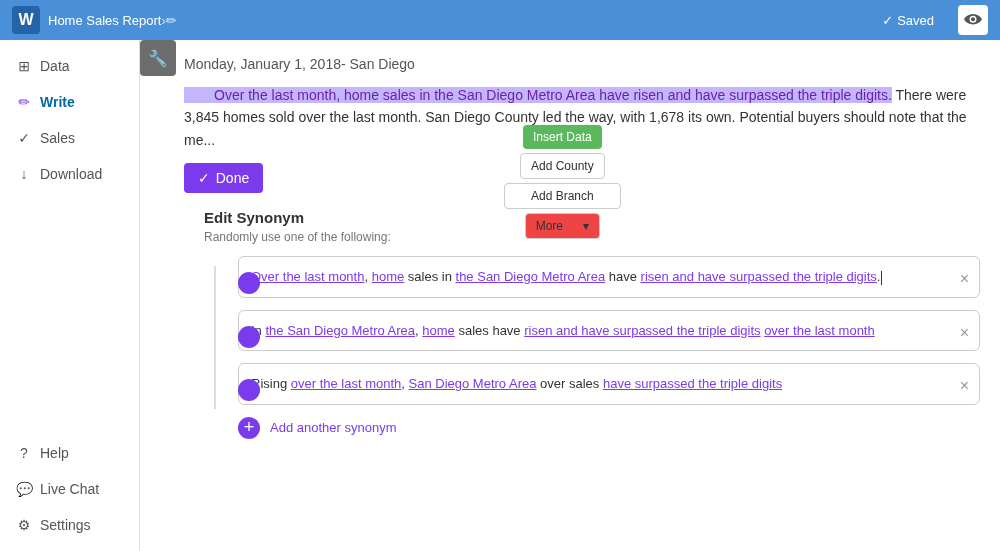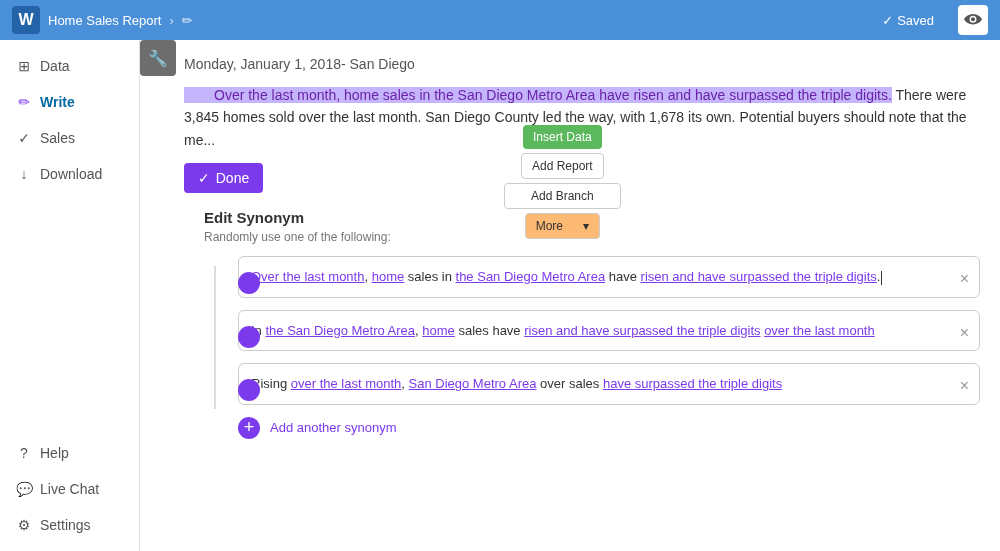--- a/index.html
+++ b/index.html
@@ -16,21 +16,21 @@
     }
     .header-logo {
       width: 28px; height: 28px;
       background: #2563a8;
       border-radius: 4px;
       display: flex; align-items: center; justify-content: center;
       color: white; font-weight: bold; font-size: 16px;
       flex-shrink: 0;
     }
     .header-breadcrumb {
-      display: flex; align-items: center; gap: 8px;
+      display: flex; align-items: center; gap: 0;
       color: white; font-size: 13px;
     }
     .header-breadcrumb .sep { opacity: 0.7; }
     .header-saved {
       margin-left: auto;
       color: white; font-size: 13px;
       display: flex; align-items: center; gap: 4px;
     }
     .header-eye-btn {
       width: 30px; height: 30px;
@@ -138,21 +138,21 @@
     .toolbar-btn-branch {
       background: white;
       color: #333;
       border: 1px solid #ccc;
       border-radius: 4px;
       padding: 5px 26px;
       font-size: 12px;
       cursor: pointer;
     }
     .toolbar-btn-more {
-      background: #fdba74;
+      background: #ef4444;
       color: #333;
       border: 1px solid #ccc;
       border-radius: 4px;
       padding: 5px 10px;
       font-size: 12px;
       cursor: pointer;
       display: flex; align-items: center; gap: 20px;
     }
 
     
@@ -329,21 +329,21 @@
         <span class="highlighted">Over the last month, home sales in the San Diego Metro Area have risen and have surpassed the triple digits.</span><span> There were 3,845 homes sold over the last month. San Diego County led the way, with 1,678 its own. Potential buyers should note that the me...</span>
       </p>
 
       <div style="position:relative; margin-bottom:8px;">
         <button class="done-btn">
           <span>✓</span>
           <span>Done</span>
         </button>
         <div class="inline-toolbar" style="position:absolute; top:-38px; left:320px;">
           <button class="toolbar-btn-insert">Insert Data</button>
-          <button class="toolbar-btn-synonym">Add Report</button>
+          <button class="toolbar-btn-synonym">Add County</button>
           <button class="toolbar-btn-branch">Add Branch</button>
           <button class="toolbar-btn-more">
             <span>More</span>
             <span>▾</span>
           </button>
         </div>
       </div>
 
       <div class="edit-synonym-panel">
         <div class="edit-synonym-title">Edit Synonym</div>

